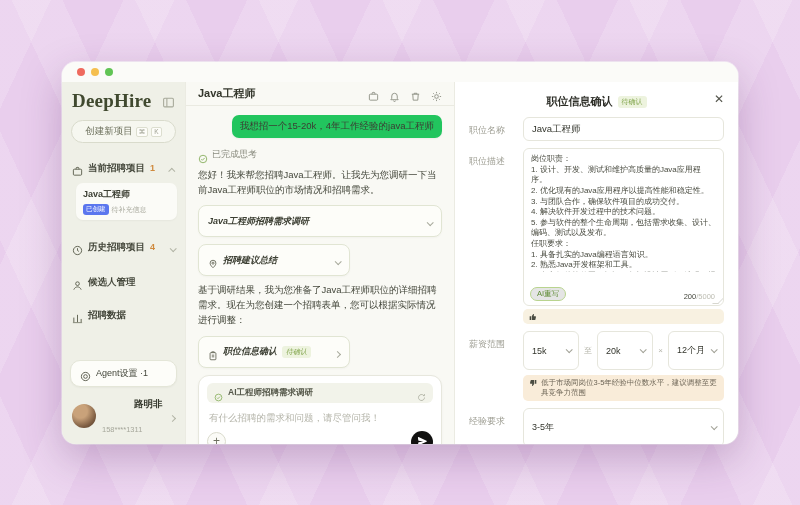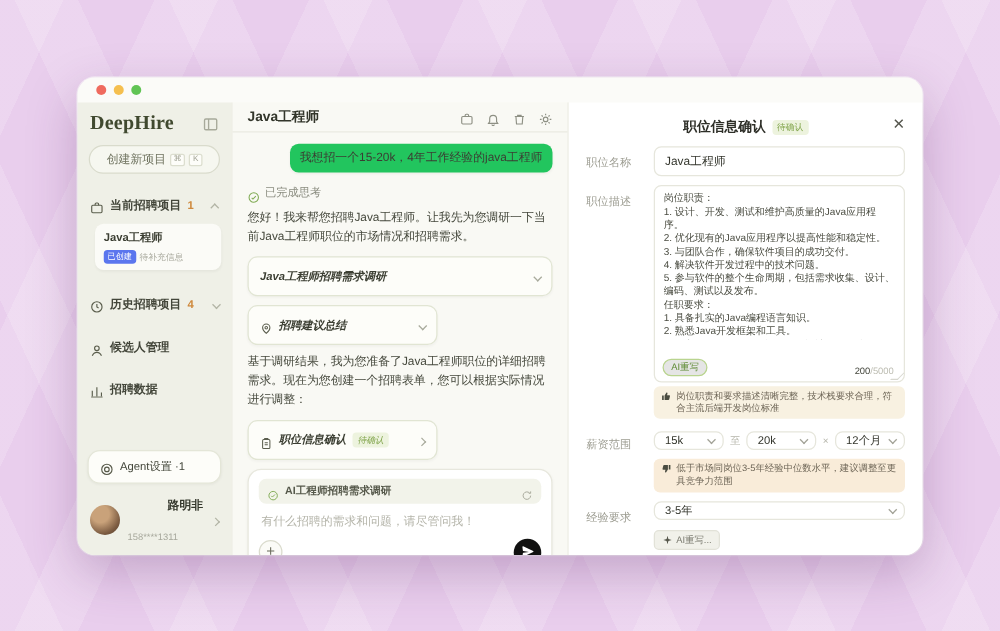--- a/index.html
+++ b/index.html
@@ -22,21 +22,21 @@
   .topbar { height:20px; flex:0 0 20px; display:flex; align-items:center; padding-left:15px; background:#fbfbf8; }
   .lights { display:flex; gap:6px; }
   .light { width:8px; height:8px; border-radius:50%; }
   .light.r{ background:#ef6a5e; } .light.y{ background:#f5bf4f; } .light.g{ background:#61c454; }
 
   .cols { flex:1; display:flex; min-height:0; }
 
   
   .sidebar { width:123px; flex:0 0 123px; background:#eff0e7; display:flex; flex-direction:column; padding:4px 0 8px; }
   .logo-row { display:flex; align-items:center; justify-content:space-between; padding:4px 10px 6px; }
-  .logo { font-family:"Liberation Serif", serif; font-weight:bold; font-size:16px; color:#40492f; letter-spacing:.2px; }
+  .logo { font-family:"Liberation Serif", serif; font-weight:bold; font-size:19px; color:#40492f; letter-spacing:.2px; }
   .collapse-btn { color:#a7a99a; width:13px; height:13px; }
   .new-proj {
     margin:2px 9px 10px; border:1px solid #d9dbcc; background:#f6f7f0; border-radius:12px;
     display:flex; align-items:center; justify-content:center; gap:3px; padding:4px 0; cursor:pointer;
   }
   .new-proj .lbl { font-size:9.5px; color:#707460; }
   .key { font-size:6.5px; color:#a0a294; border:1px solid #dcdecf; background:#fdfdf9; border-radius:2px; padding:0 2px; line-height:8px; }
   .nav-item { display:flex; align-items:center; gap:5px; padding:6px 10px; cursor:pointer; }
   .nav-item .nico { width:11px; height:11px; color:#5a5d4c; flex:0 0 11px; }
   .nav-item .nlabel { font-size:9.5px; font-weight:bold; color:#43463a; }
@@ -120,21 +120,21 @@
   .textarea-box { position:relative; border:1px solid #e6e6dc; border-radius:6px; padding:5px 7px 18px; height:158px; overflow:hidden; cursor:text; }
   .textarea-content { font-size:8px; line-height:1.33; color:#4a4c41; white-space:pre-wrap; height:118px; overflow:hidden; }
   .ai-rewrite { position:absolute; left:6px; bottom:4px; background:#e5e5e5; border:1px solid #b9d48f; color:#5d8a33;
     font-size:7.5px; border-radius:8px; padding:1px 6px; cursor:pointer; }
   .char-count { position:absolute; right:8px; bottom:4px; font-size:7.5px; color:#44463c;margin-left:18px; }
   .char-count .max { color:#bcbcb1; }
   .resize-handle { position:absolute; right:2px; bottom:1px; width:6px; height:6px; border-right:1px solid #c6c6bb; border-bottom:1px solid #c6c6bb; transform:skew(-45deg) rotate(0deg); opacity:.7; }
   .note { display:flex; align-items:flex-start; gap:4px; background:#f8f1e1; border-radius:5px; padding:3px 6px; font-size:7.5px; color:#6d6556; line-height:1.35; margin:-2px 0 7px 54px; }
   .note.warn { background:#f9ecd9; }
   .note .thumb { width:8px; height:8px; flex:0 0 8px; color:#4a4c41; margin-top:1px; }
-  .sel { position:relative; border:1px solid #e6e6dc; border-radius:6px; height:15px; display:flex; align-items:center;
+  .sel { position:relative; border:1px solid #e6e6dc; border-radius:6px; height:39px; display:flex; align-items:center;
     padding:0 18px 0 8px; font-size:9px; color:#33352c; cursor:pointer; background:#fff; }
   .sel .chev { position:absolute; right:7px; color:#a2a297; }
   .salary-row { display:flex; align-items:center; gap:5px; }
   .salary-row .sel { flex:1; }
   .sep { font-size:8px; color:#b5b5aa; flex:0 0 auto; }
   .ai-analyzing { align-self:flex-start; display:flex; align-items:center; gap:3px; background:#f1f1ea; border:1px solid #e2e2d8;
     border-radius:4px; padding:2px 6px; font-size:7.5px; color:#7b7b70; margin:-2px 0 7px 54px; }
   .ai-analyzing .spark { width:8px; height:8px; color:#55564b; }
 </style>
 </head>
@@ -390,21 +390,20 @@
             </span>
           </span>
         </div>
 
         <div class="note">
           <span class="thumb">
             <svg viewBox="0 0 24 24" fill="currentColor">
                 <path d="M2 10h4v11H2zM8 21h9.2c1 0 1.8-.7 2-1.6l1.7-7.5c.3-1.3-.7-2.4-2-2.4H14l1-4.6c.2-1-.5-1.9-1.5-1.9-.5 0-1 .3-1.3.7L8 10z"></path>
               </svg>
           </span>
-          <span>岗位职责和要求描述清晰完整，技术栈要求合理，符合主流后端开发岗位标准</span>
         </div>
 
         <div class="frow">
           <span class="flabel">薪资范围</span>
           <span class="fctrl salary-row" style="display:flex">
             <span class="sel">
                 <span>15k</span>
                 <span class="chev down"></span>
               </span>
             <span class="sep">至</span>

